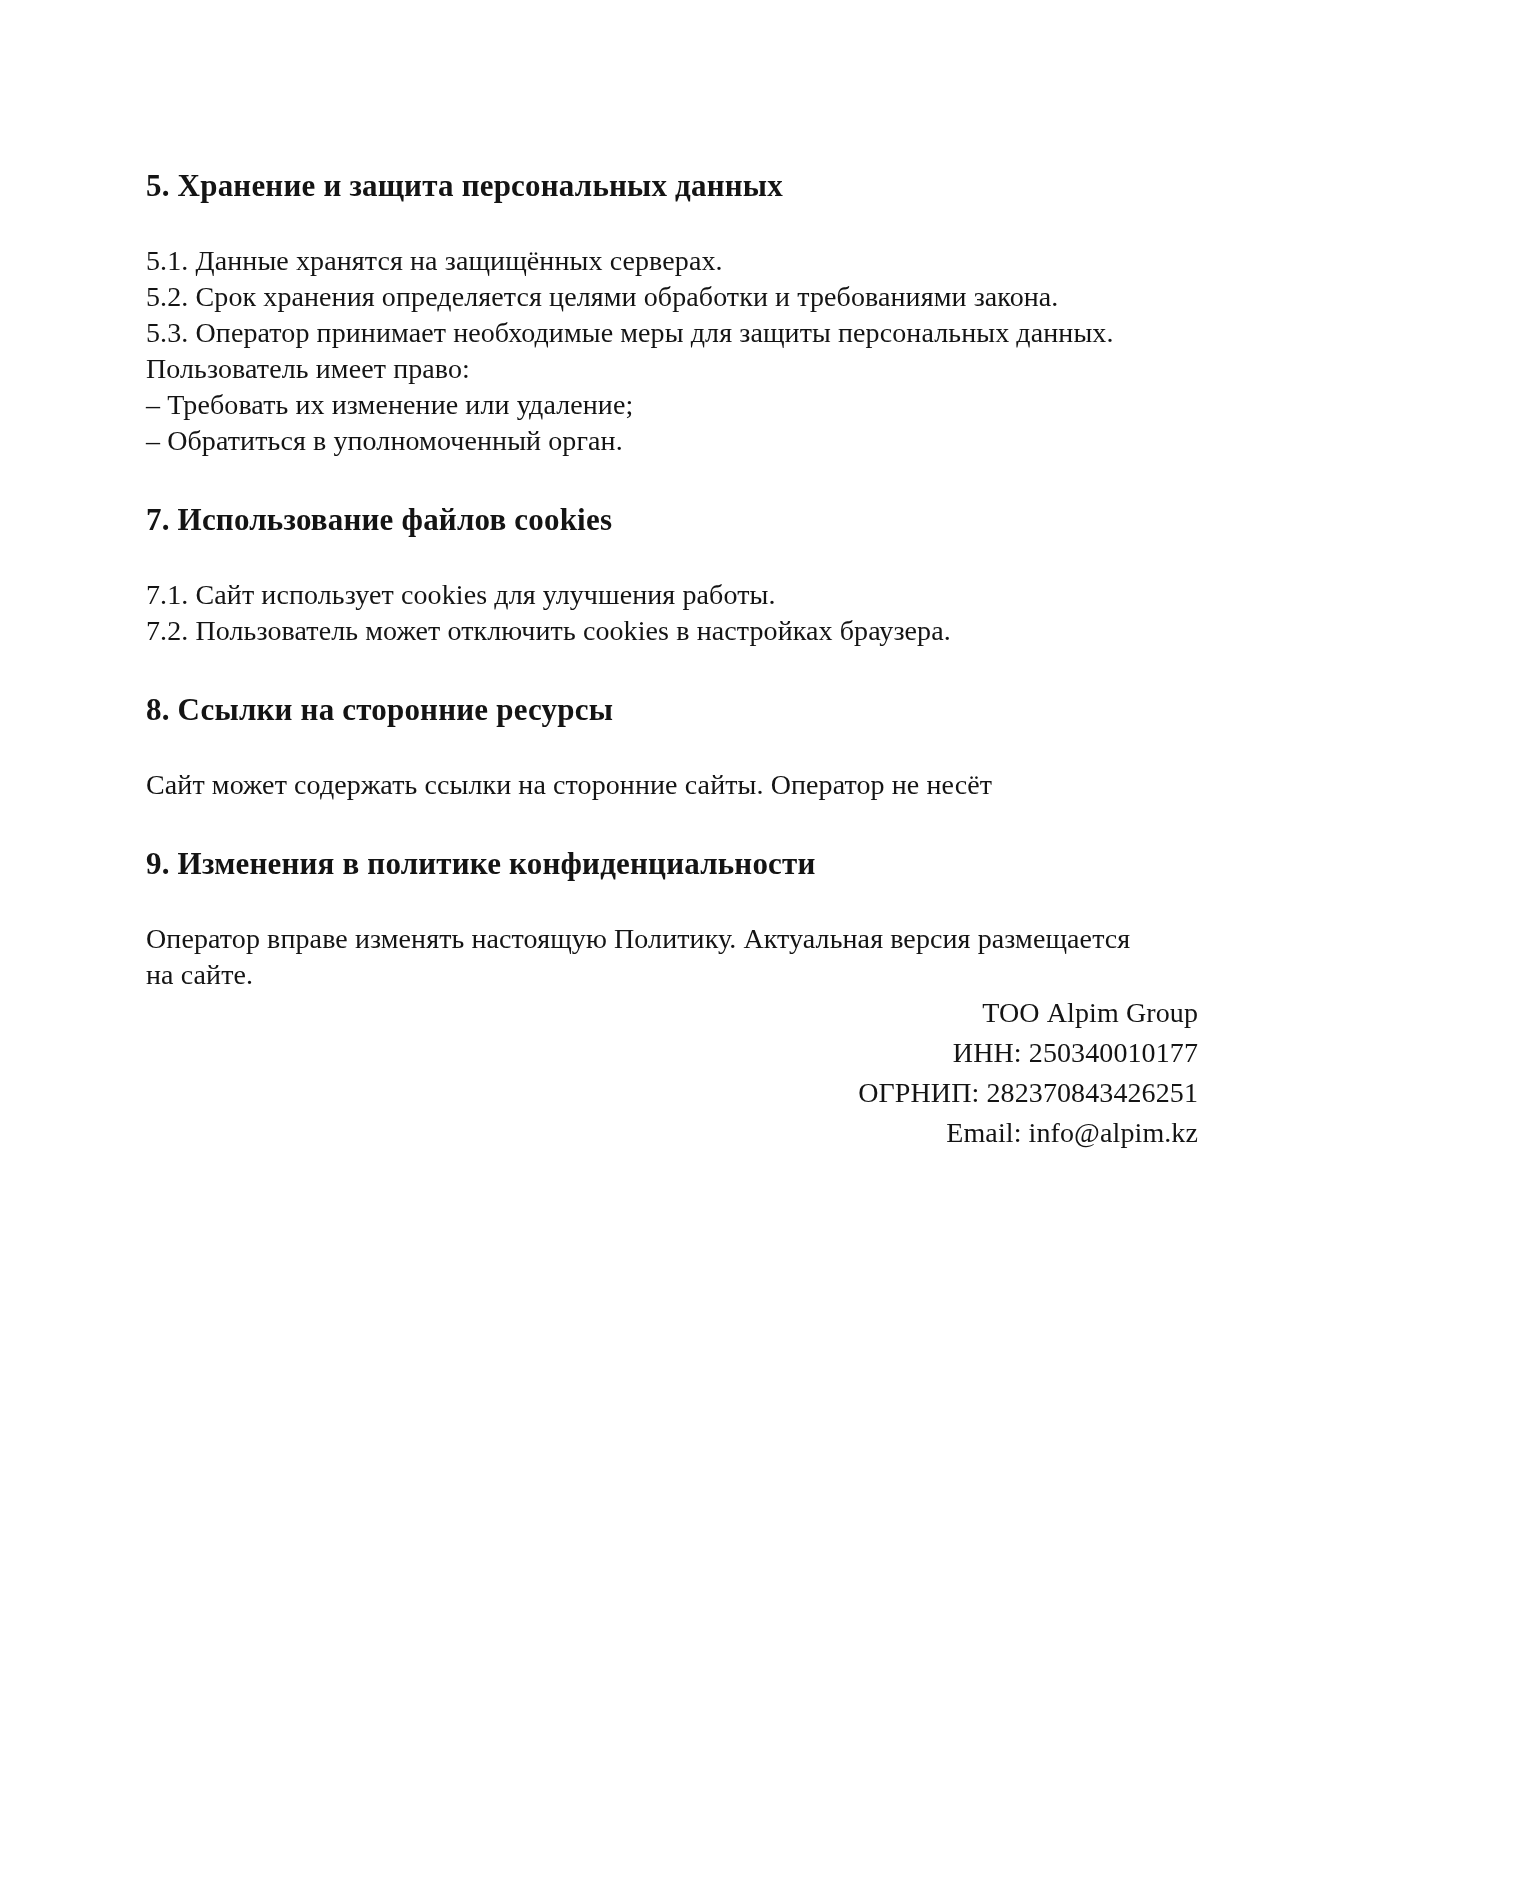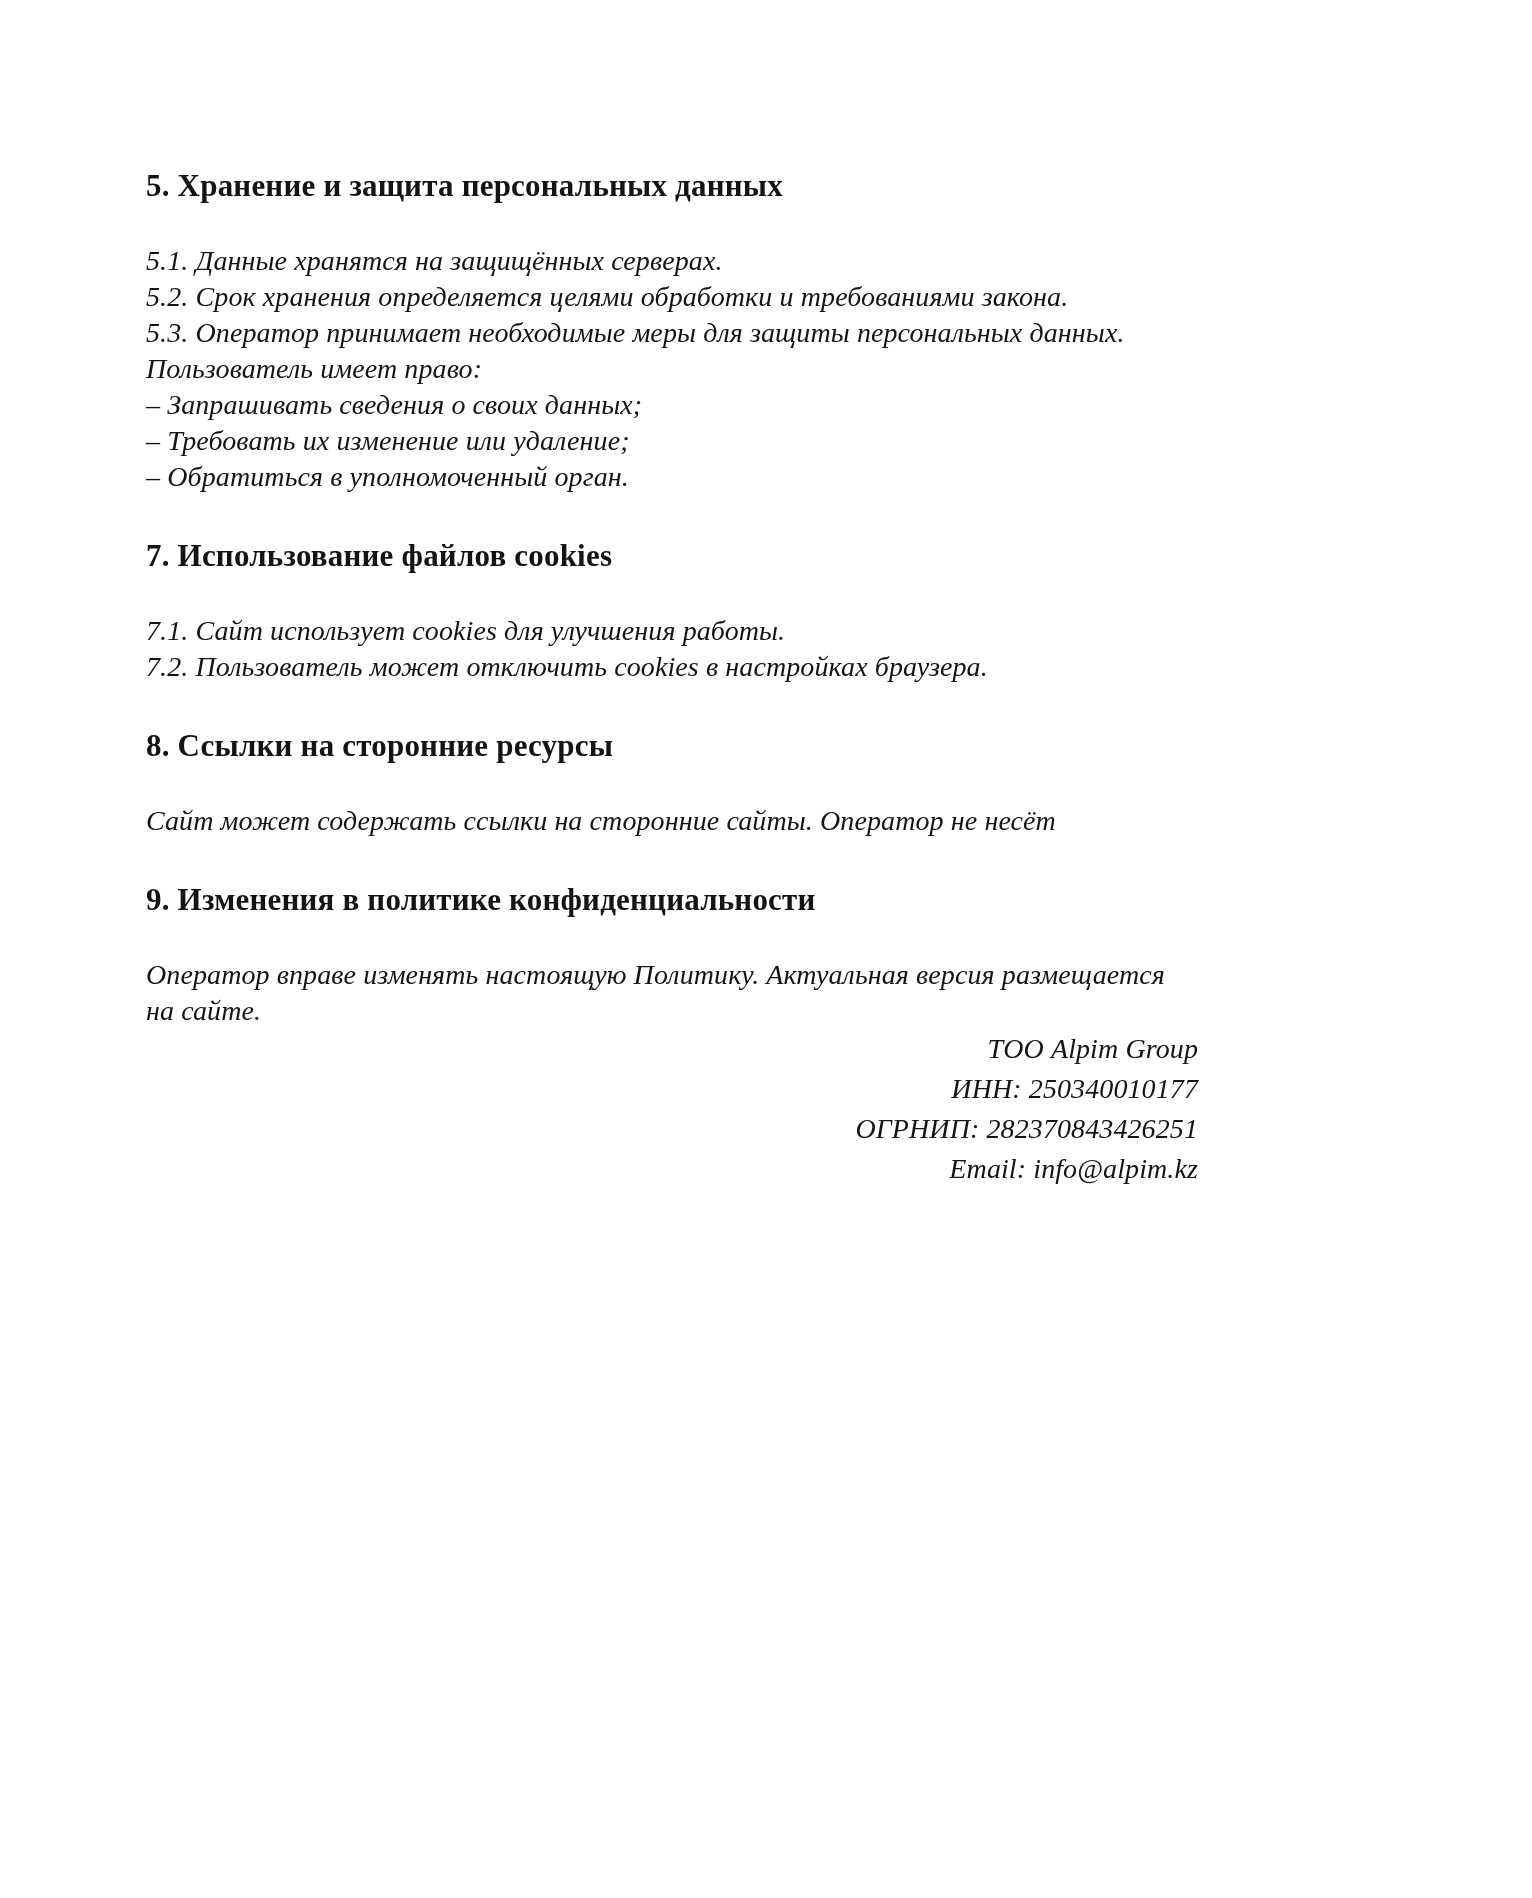--- a/index.html
+++ b/index.html
@@ -34,42 +34,40 @@
     letter-spacing: 0.2px;
   }
   .doc-section:first-child .doc-heading {
     margin-top: 0;
   }
   .doc-line {
     font-size: 28px;
     line-height: 36px;
     margin: 0;
     letter-spacing: 0.1px;
-    font-style: italic;
   }
   .contact-section .doc-line {
     line-height: 40px;
     text-align: right;
   }
 </style>
 </head>
 <body>
 
 <div class="page">
 
   <section class="doc-section">
     <h2 class="doc-heading">5. Хранение и защита персональных данных</h2>
     <p class="doc-line">5.1. Данные хранятся на защищённых серверах.</p>
     <p class="doc-line">5.2. Срок хранения определяется целями обработки и требованиями закона.</p>
     <p class="doc-line">5.3. Оператор принимает необходимые меры для защиты персональных данных.</p>
   </section>
 
   <section class="doc-section">
     <p class="doc-line">Пользователь имеет право:</p>
-    <p class="doc-line">– Запрашивать сведения о своих данных;</p>
     <p class="doc-line">– Требовать их изменение или удаление;</p>
     <p class="doc-line">– Обратиться в уполномоченный орган.</p>
   </section>
 
   <section class="doc-section">
     <h2 class="doc-heading">7. Использование файлов cookies</h2>
     <p class="doc-line">7.1. Сайт использует cookies для улучшения работы.</p>
     <p class="doc-line">7.2. Пользователь может отключить cookies в настройках браузера.</p>
   </section>
 

